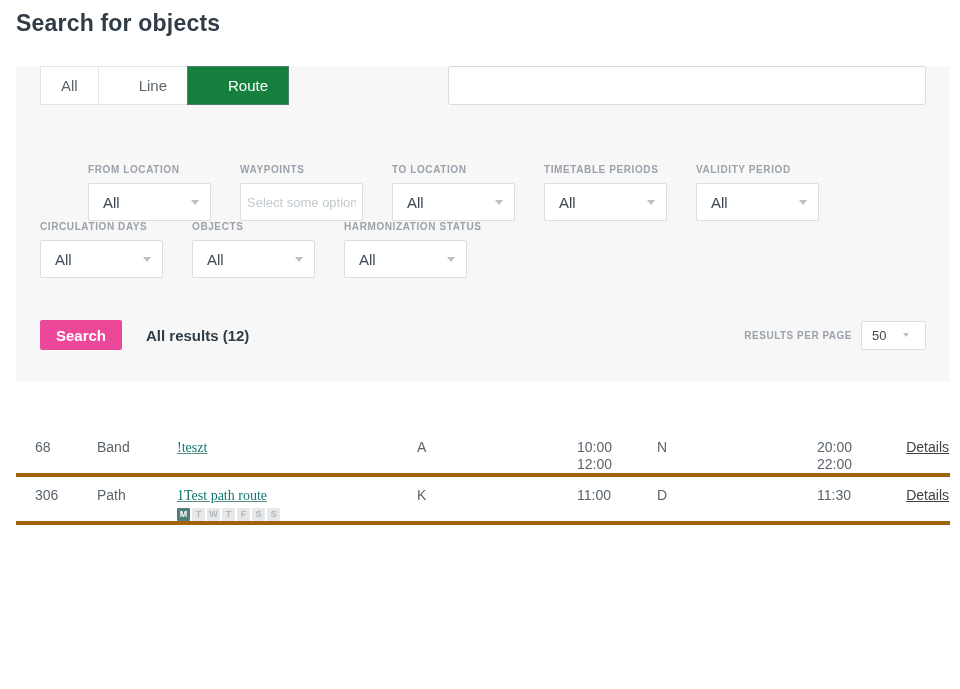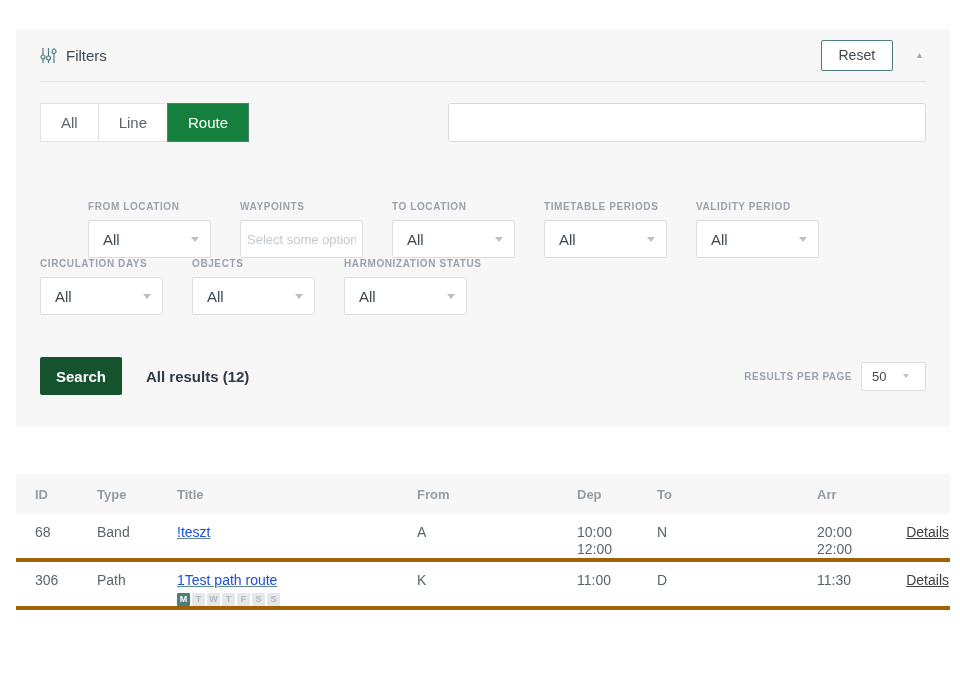--- a/index.html
+++ b/index.html
@@ -32,21 +32,21 @@
     color:#3d4852; font-size:14px; font-family:inherit; cursor:pointer;
   }
   .collapse-caret { margin-left:22px; margin-right:2px; color:#a7adb3; font-size:9px; cursor:pointer; }
 
   .tabs-row { display:flex; align-items:center; margin-top:21px; }
   .tabs { display:flex; }
   .tab {
     height:39px; background:#fff; border:1px solid #e2e3e6;
     color:#5a646d; font-size:15px; padding:0 20px; font-family:inherit; cursor:pointer;
   }
-  .tab + .tab { margin-left:-1px; }
+  .tab + .tab { margin-left:-1px;padding-left:40px; }
   .tab.active {
     background:#15803d; border-color:#4d7e79; color:#fff; font-weight:normal;
   }
   .search-input {
     margin-left:auto; width:478px; height:39px;
     border:1px solid #d9dadd; border-radius:3px; background:#fff;
     font:inherit; color:#3d4852; padding:0 10px;
   }
 
   .fields-row { display:flex; }
@@ -68,21 +68,21 @@
     border-top:5px solid #b9bfc5;
   }
   .multi-input {
     width:123px; height:38px; border:1px solid #dcdde0; border-radius:2px;
     background:#fff; font-family:inherit; font-size:13px; color:#3d4852; padding:0 6px;
   }
   .multi-input::placeholder { color:#c3c9ce; }
 
   .actions-row { display:flex; align-items:center; margin-top:42px; }
   .search-btn {
-    width:82px; height:38px; background:#14532d; border:none; border-radius:2px;
+    width:82px; height:30px; background:#ec4899; border:none; border-radius:2px;
     color:#fff; font-weight:bold; font-size:15px; font-family:inherit; cursor:pointer;
   }
   .results-summary { margin-left:24px; font-weight:bold; font-size:15px; color:#2f3b46; }
   .per-page { margin-left:auto; display:flex; align-items:center; }
   .per-page-label { font-size:10px; font-weight:bold; letter-spacing:.5px; color:#9aa2ab; margin-right:9px; }
   .per-page-select {
     width:65px; height:29px; background:#fff; border:1px solid #dcdde0; border-radius:2px;
     display:flex; align-items:center; justify-content:space-between;
     padding:0 16px 0 10px; font-size:13px; color:#3d4852; cursor:pointer;
   }
@@ -98,56 +98,40 @@
   .t-head {
     background:#f7f7f8; height:40px; align-items:center;
     font-size:13px; font-weight:bold; color:#949ca4;
   }
   .t-body-row {
     padding-top:10px; 
     border-bottom:4px solid #a16207;
     font-size:14px; color:#5a646d; line-height:17px;
   }
   .t-link {
-    color:#1d4ed8; text-decoration:underline; text-decoration-color:#5c8a84; cursor:pointer;
+    color:#0f766e; text-decoration:underline; text-decoration-color:#5c8a84; cursor:pointer;font-family:Liberation Serif, serif;
   }
   .details-link { color:#404040; text-decoration:underline; cursor:pointer; }
   .c-details { text-align:right; padding-right:1px; }
   .day-badges { margin-top:4px; display:flex; }
   .day {
     display:inline-flex; width:13px; height:13px; margin-right:2px;
     align-items:center; justify-content:center;
     font-size:9px; font-weight:bold; line-height:1;
     background:#e5e7e9; color:#b0b7bd; border-radius:1px;
   }
   .day.active { background:#4d7e79; color:#fff; }
 </style>
 </head>
 <body>
 
 <div class="page">
+  <h1 class="page-title">Search for objects</h1>
 
   <section class="filter-panel">
-    <div class="panel-header">
-      <span class="filter-icon">
-        <svg width="17" height="17" viewBox="0 0 17 17">
-          <g stroke="#4d7e79" stroke-width="1.2" fill="#f7f7f8">
-            <line x1="3" y1="1" x2="3" y2="16"></line>
-            <line x1="8.5" y1="1" x2="8.5" y2="16"></line>
-            <line x1="14" y1="1" x2="14" y2="16"></line>
-            <circle cx="3" cy="10" r="2"></circle>
-            <circle cx="8.5" cy="11" r="2"></circle>
-            <circle cx="14" cy="4.5" r="2"></circle>
-          </g>
-        </svg>
-      </span>
-      <span class="panel-title">Filters</span>
-      <button class="reset-btn">Reset</button>
-      <span class="collapse-caret">▲</span>
-    </div>
 
     <div class="tabs-row">
       <div class="tabs">
         <button class="tab">All</button>
         <button class="tab">Line</button>
         <button class="tab active">Route</button>
       </div>
       <input class="search-input" value="" style="">
     </div>
 
@@ -217,30 +201,20 @@
         <span class="per-page-label">RESULTS PER PAGE</span>
         <div class="per-page-select">
           <span>50</span>
           <span class="caret-down"></span>
         </div>
       </div>
     </div>
   </section>
 
   <section class="results-table">
-    <div class="t-row t-head">
-      <div>ID</div>
-      <div>Type</div>
-      <div>Title</div>
-      <div>From</div>
-      <div>Dep</div>
-      <div>To</div>
-      <div>Arr</div>
-      <div></div>
-    </div>
 
     <div class="t-row t-body-row">
       <div>68</div>
       <div>Band</div>
       <div>
         <a class="t-link">!teszt</a>
       </div>
       <div>A</div>
       <div>
         <div>10:00</div>

